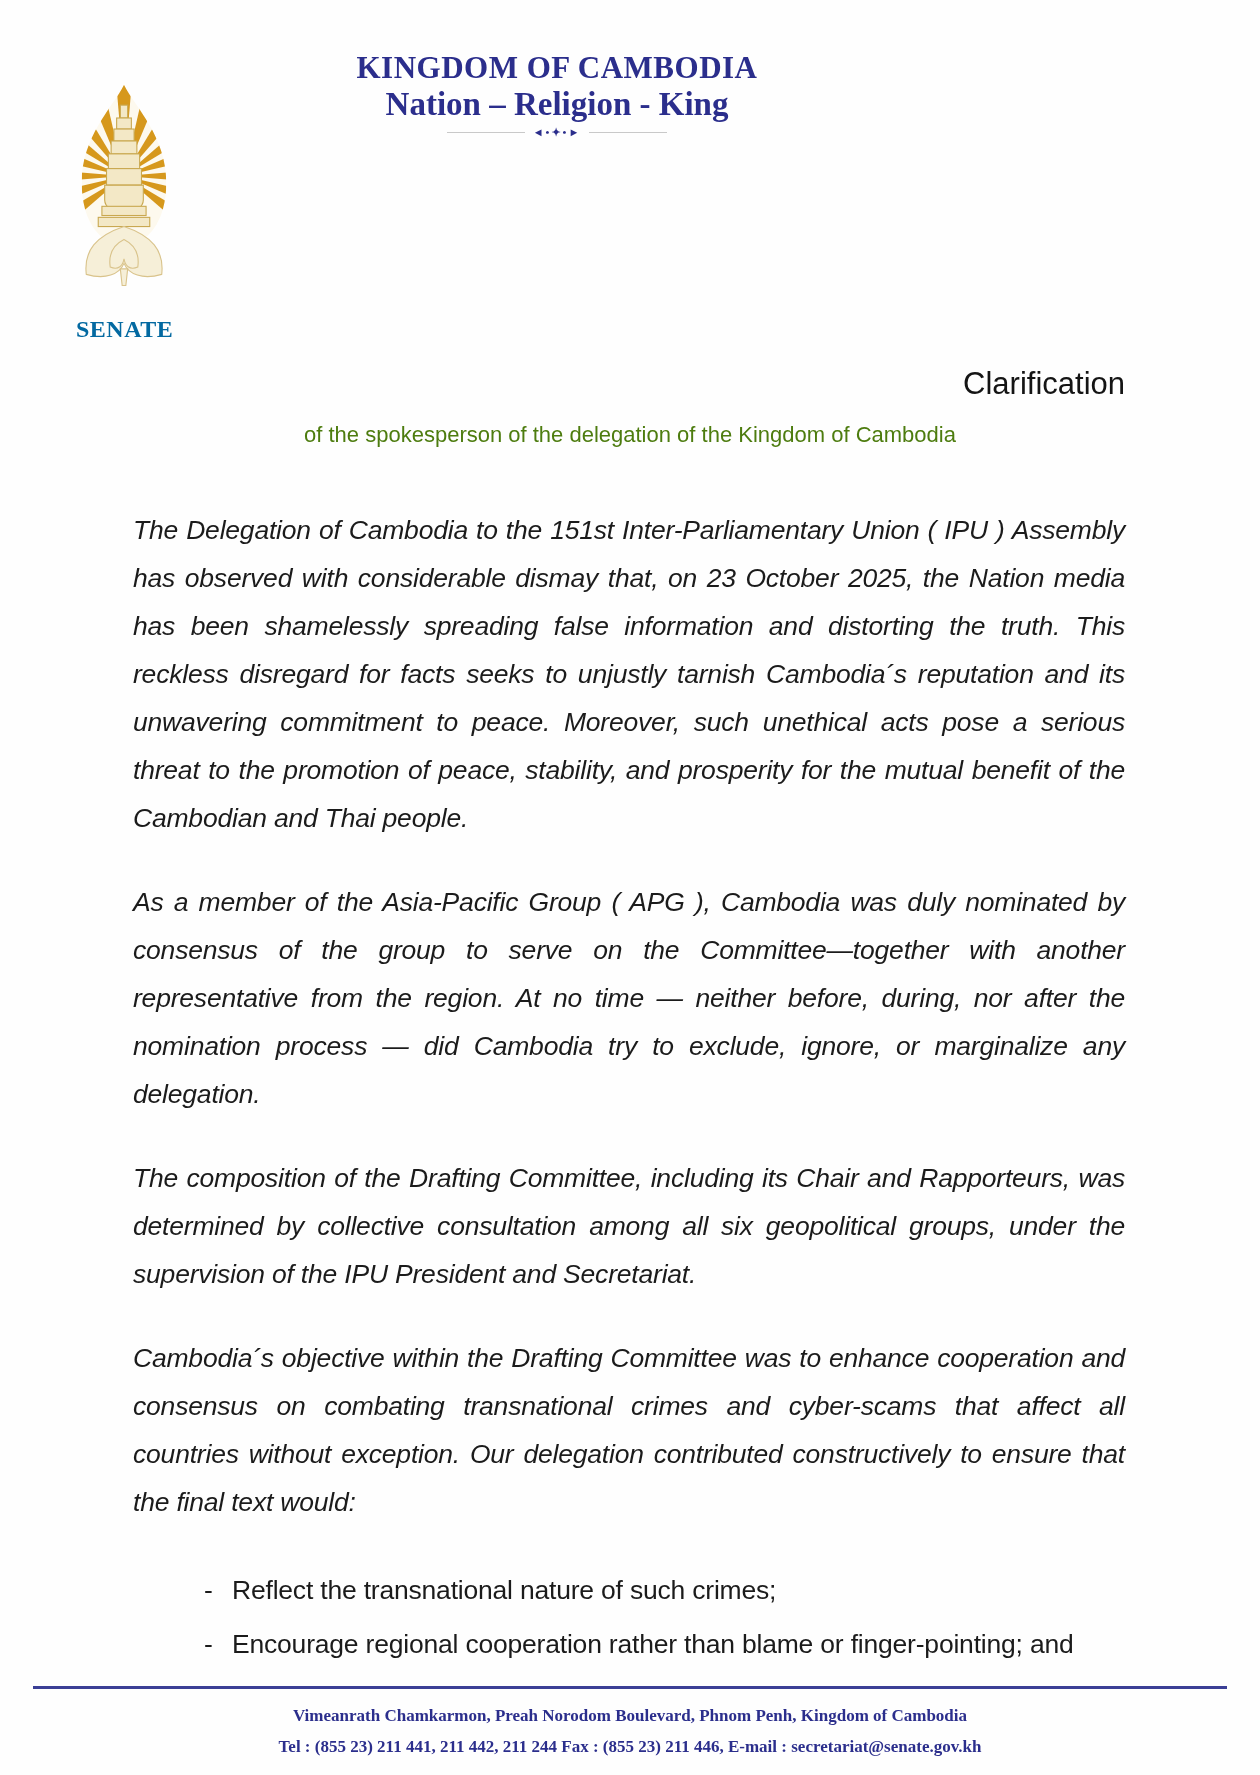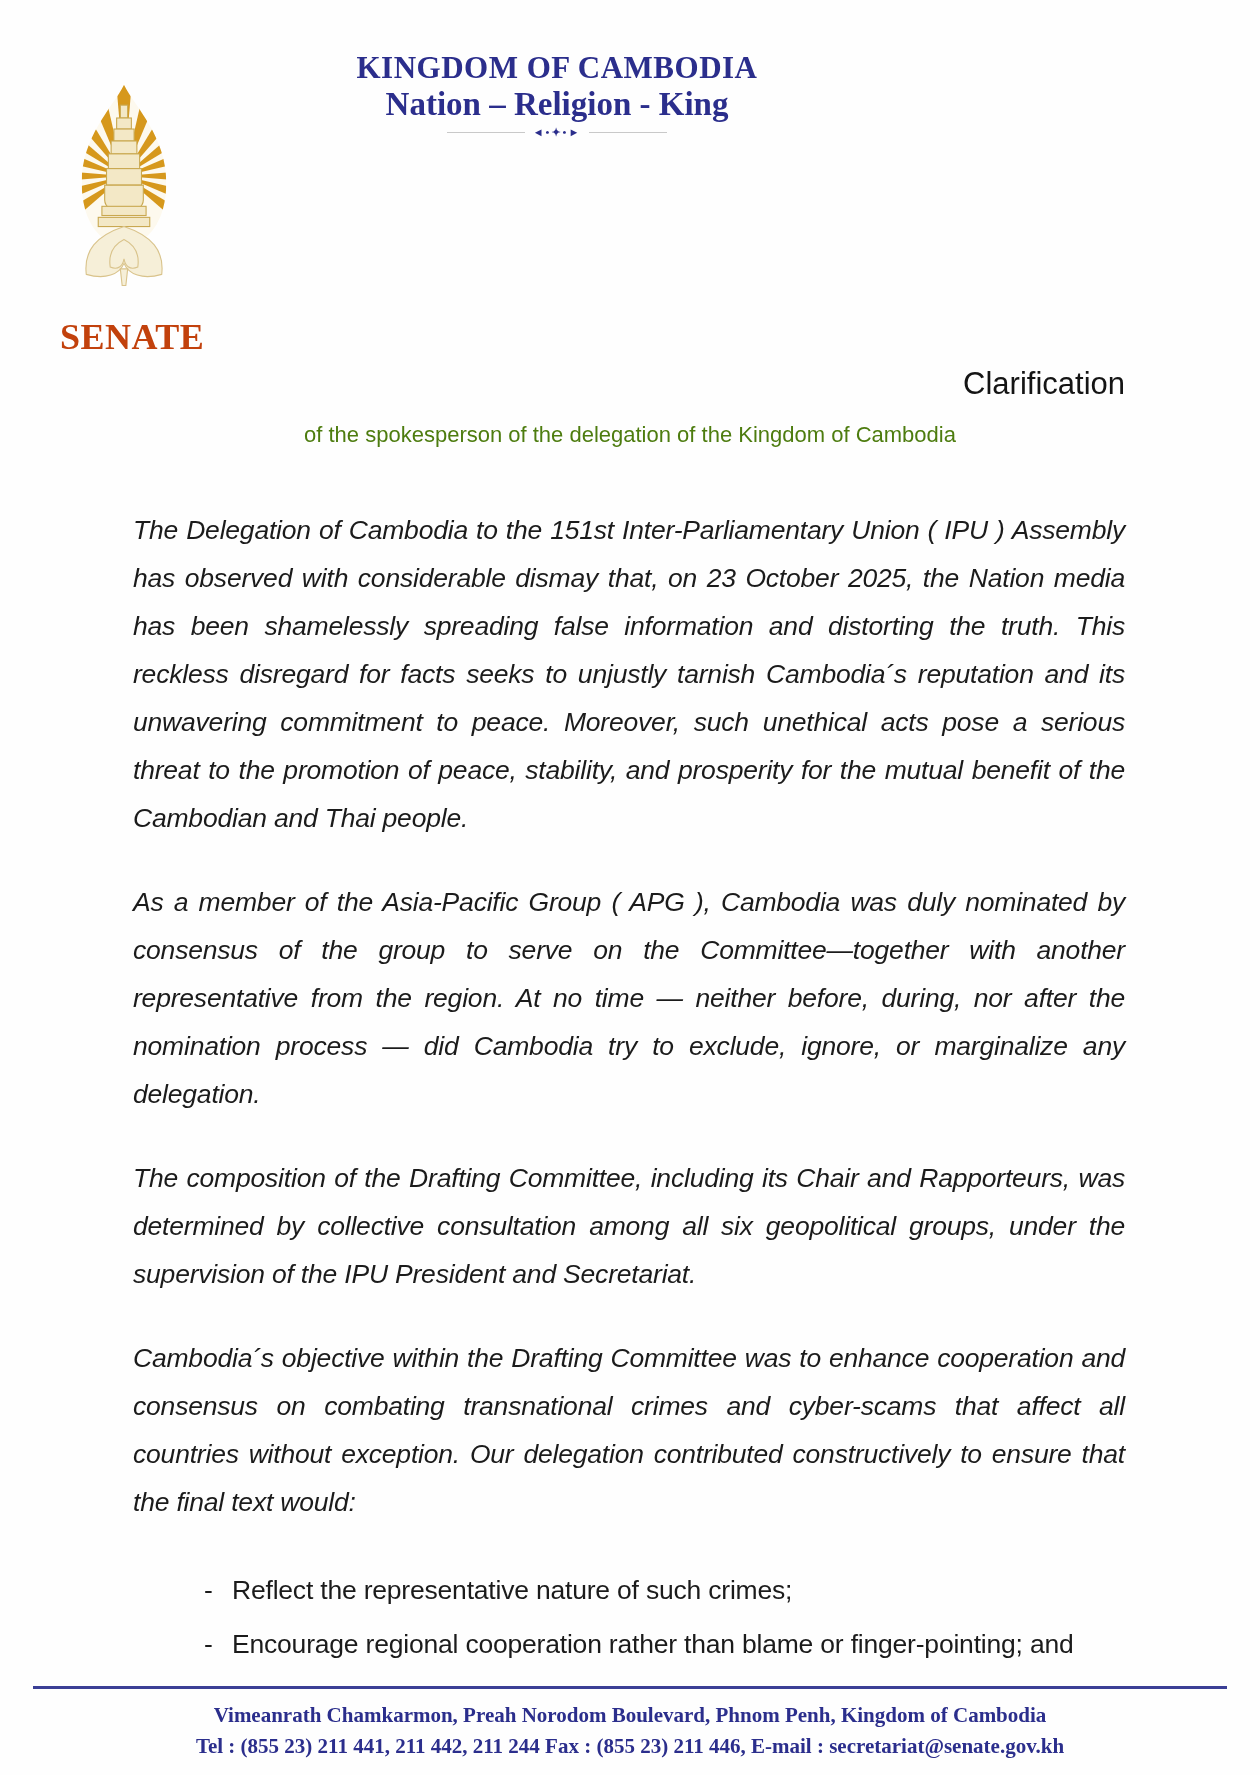--- a/index.html
+++ b/index.html
@@ -23,23 +23,23 @@
   .kingdom{font-size:31px;letter-spacing:.5px;line-height:36px;}
   .motto{font-size:33px;line-height:32px;margin-top:2px;}
   .ornament{
     margin-top:6px;font-size:11px;letter-spacing:2px;color:#2b2e8c;
     display:flex;align-items:center;justify-content:center;gap:8px;
   }
   .ornament::before,.ornament::after{
     content:"";display:block;width:78px;height:1px;background:#c9c9c9;
   }
   .senate{
-    position:absolute;left:60px;top:316px;
+    position:absolute;left:76px;top:316px;
     font-family:"Liberation Serif",serif;font-weight:bold;
-    font-size:36px;color:#c2410c;letter-spacing:.5px;
+    font-size:24px;color:#0369a1;letter-spacing:.5px;
   }
 
   
   .doc-title{
     position:absolute;left:135px;width:990px;top:366px;
     text-align:right;font-size:31px;color:#141414;
   }
   .doc-subtitle{
     position:absolute;left:135px;width:990px;top:422px;
     text-align:center;font-size:22px;color:#4d7c0f;
@@ -59,21 +59,21 @@
 
   
   .foot-rule{
     position:absolute;left:33px;right:33px;top:1686px;height:3px;
     background:#3b3f96;
   }
   .footer{
     position:absolute;left:0;top:1700px;width:1260px;
     text-align:center;color:#2b2e8c;
     font-family:"Liberation Serif",serif;font-weight:bold;
-    font-size:21px;line-height:31px;
+    font-size:17px;line-height:31px;
   }
 </style>
 </head>
 <body>
 
 <div class="page">
 
   <svg class="crest" viewBox="0 0 100 230" xmlns="http://www.w3.org/2000/svg">
     <defs>
       <clipPath id="teardrop">
@@ -133,21 +133,21 @@
   <div class="doc-subtitle">of the spokesperson of the delegation of the Kingdom of Cambodia</div>
 
   <div class="content">
     <p>The Delegation of Cambodia to the 151st Inter-Parliamentary Union ( IPU ) Assembly has observed with considerable dismay that, on 23 October 2025, the Nation media has been shamelessly spreading false information and distorting the truth. This reckless disregard for facts seeks to unjustly tarnish Cambodia´s reputation and its unwavering commitment to peace. Moreover, such unethical acts pose a serious threat to the promotion of peace, stability, and prosperity for the mutual benefit of the Cambodian and Thai people.</p>
     <p>As a member of the Asia-Pacific Group ( APG ), Cambodia was duly nominated by consensus of the group to serve on the Committee—together with another representative from the region. At no time — neither before, during, nor after the nomination process — did Cambodia try to exclude, ignore, or marginalize any delegation.</p>
     <p>The composition of the Drafting Committee, including its Chair and Rapporteurs, was determined by collective consultation among all six geopolitical groups, under the supervision of the IPU President and Secretariat.</p>
     <p>Cambodia´s objective within the Drafting Committee was to enhance cooperation and consensus on combating transnational crimes and cyber-scams that affect all countries without exception. Our delegation contributed constructively to ensure that the final text would:</p>
 
     <ul class="bullets">
       <li>
-        <span class="dash">-</span><span>Reflect the representative nature of such crimes;</span>
+        <span class="dash">-</span><span>Reflect the transnational nature of such crimes;</span>
       </li>
       <li>
         <span class="dash">-</span><span>Encourage regional cooperation rather than blame or finger-pointing; and</span>
       </li>
     </ul>
   </div>
 
   <div class="foot-rule"></div>
   <div class="footer">
     <div>Vimeanrath Chamkarmon, Preah Norodom Boulevard, Phnom Penh, Kingdom of Cambodia</div>

